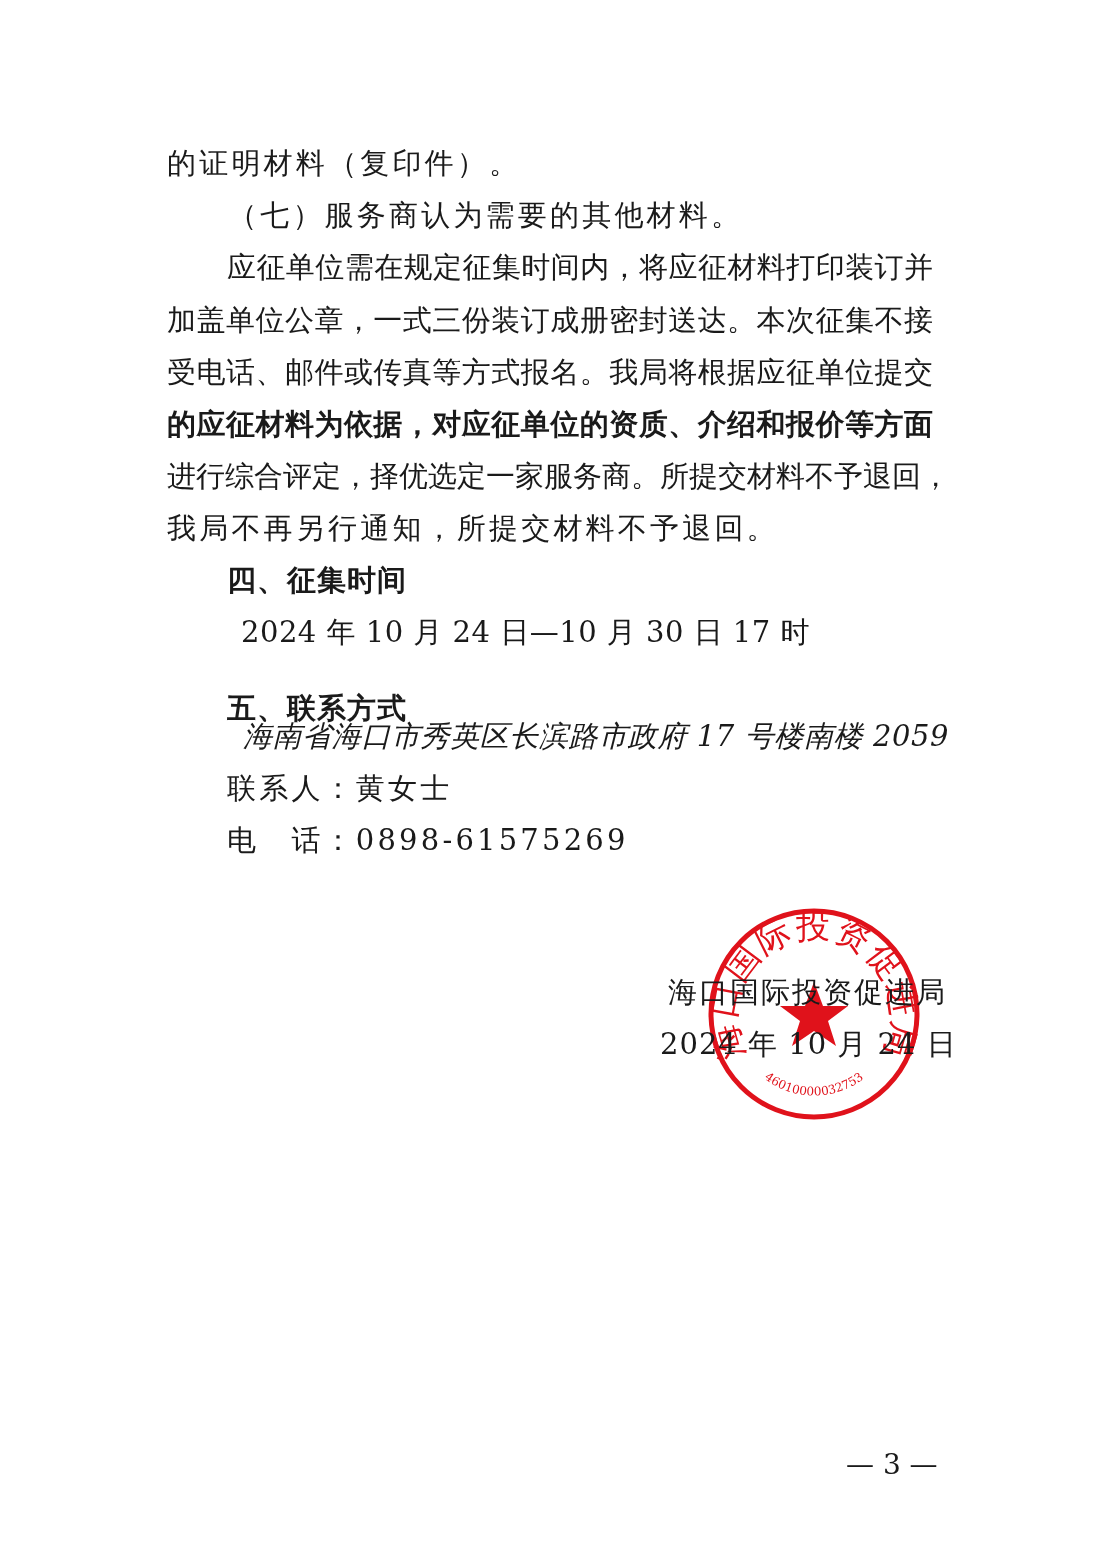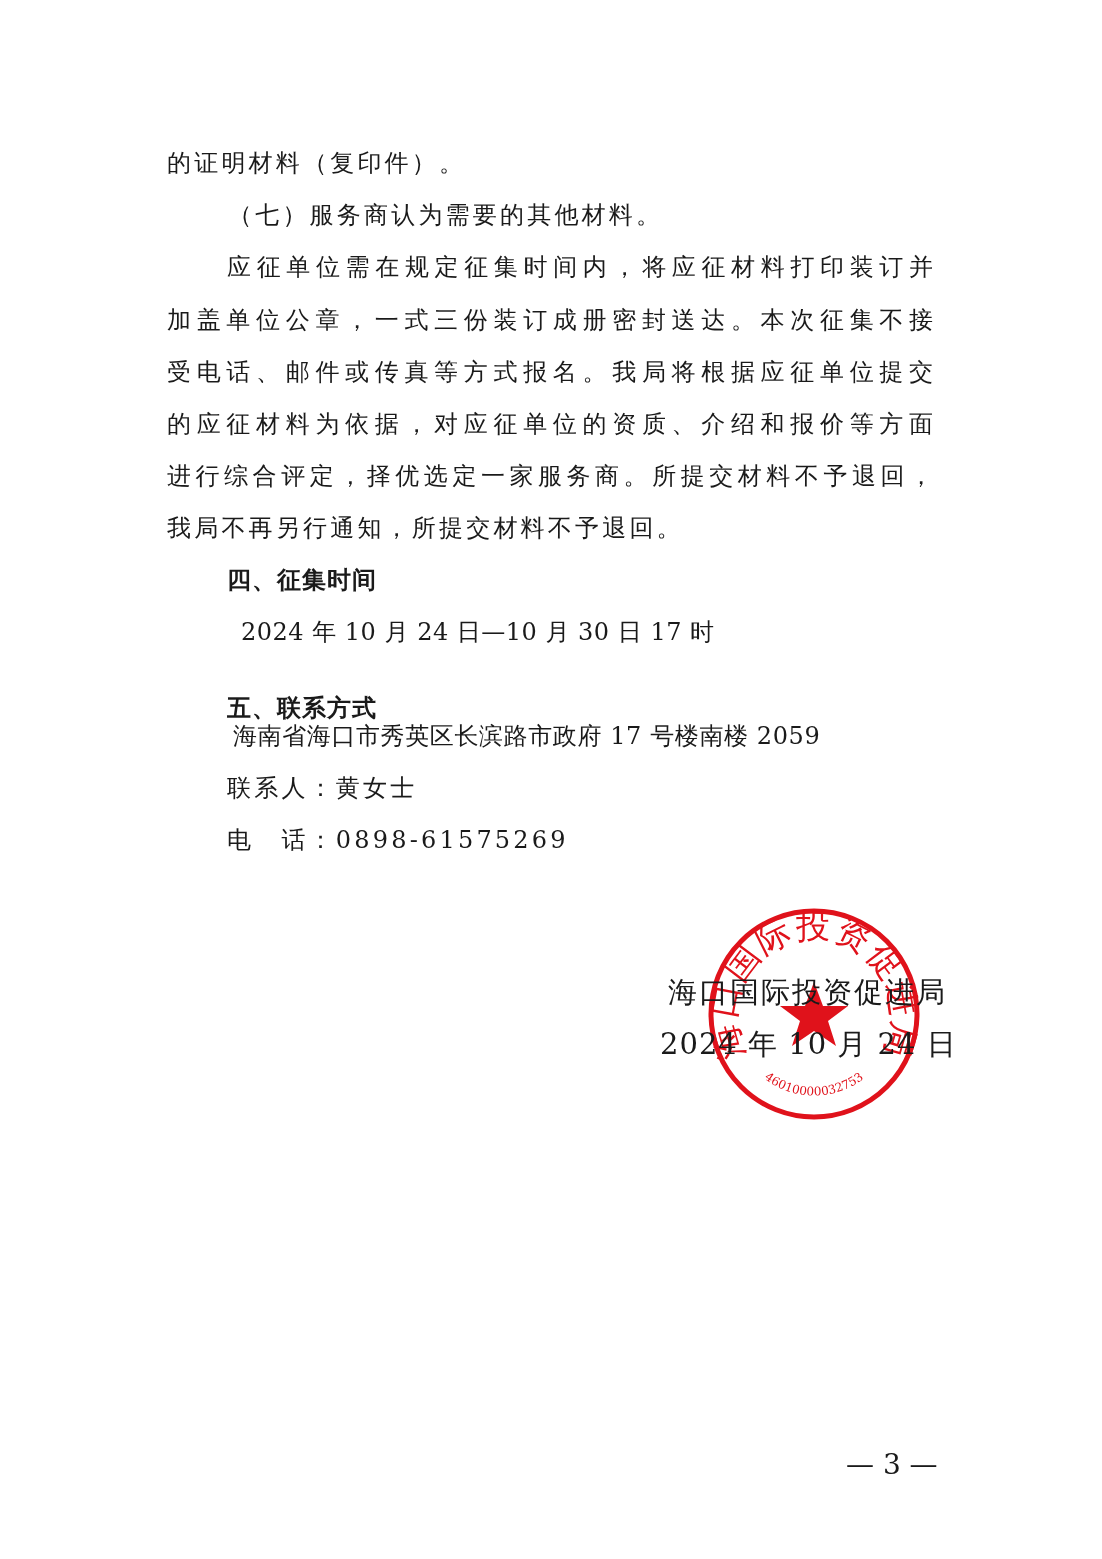--- a/index.html
+++ b/index.html
@@ -1,42 +1,42 @@
 <!DOCTYPE html>
 <html><head>
 <meta charset="utf-8">
 <style>
   html, body { margin: 0; padding: 0; background: #ffffff; }
   body { width: 1102px; height: 1559px; position: relative; overflow: hidden;
          font-family: "DejaVu Serif", "Liberation Serif", serif; color: #1a1a1a; }
-  .line { position: absolute; font-size: 24px; line-height: 32px; white-space: nowrap; letter-spacing: 3.2px; }
+  .line { position: absolute; font-size: 29px; line-height: 32px; white-space: nowrap; letter-spacing: 3.2px; }
   .justify { width: 766px; text-align: justify; text-align-last: justify; letter-spacing: 0; }
   .heading { font-family: "DejaVu Sans", "Liberation Sans", sans-serif; font-weight: bold; letter-spacing: 1px; }
   .stamp { position: absolute; left: 706px; top: 906px; width: 216px; height: 216px; }
   .sig { position: absolute; font-size: 29px; line-height: 32px; white-space: nowrap; letter-spacing: 2px; }
   .page-num { position: absolute; left: 846px; top: 1450px; font-size: 28px; line-height: 30px; white-space: nowrap; }
 </style>
 </head>
 <body>
 
 <div>
   <div class="line" style="left:167px; top:147px;">的证明材料（复印件）。</div>
   <div class="line" style="left:228px; top:199px;">（七）服务商认为需要的其他材料。</div>
   <div class="line justify" style="left:227px; top:251px; width:706px;">应征单位需在规定征集时间内，将应征材料打印装订并</div>
   <div class="line justify" style="left:167px; top:304px;">加盖单位公章，一式三份装订成册密封送达。本次征集不接</div>
   <div class="line justify" style="left:167px; top:356px;">受电话、邮件或传真等方式报名。我局将根据应征单位提交</div>
-  <div class="line justify" style="left:167px; top:408px;">的应征材料为依据，对应征单位的资质、介绍和报价等方面</div>
+  <div class="line justify" style="left:167px; top:408px;font-weight:bold;">的应征材料为依据，对应征单位的资质、介绍和报价等方面</div>
   <div class="line justify" style="left:167px; top:460px;">进行综合评定，择优选定一家服务商。所提交材料不予退回，</div>
   <div class="line" style="left:167px; top:512px;">我局不再另行通知，所提交材料不予退回。</div>
 
   <div class="line heading" style="left:227px; top:564px;">四、征集时间</div>
   <div class="line" style="left:227px; top:616px; letter-spacing:0.5px;margin-left:14px;">2024 年 10 月 24 日—10 月 30 日 17 时</div>
 
   <div class="line heading" style="left:227px; top:692px;">五、联系方式</div>
-  <div class="line" style="left:233px; top:720px; letter-spacing:0.6px;">海南省海口市秀英区长滨路市政府 17 号楼南楼 2059</div>
+  <div class="line" style="left:243px; top:720px; letter-spacing:0.6px;font-style:italic;">海南省海口市秀英区长滨路市政府 17 号楼南楼 2059</div>
   <div class="line" style="left:227px; top:772px;">联系人：黄女士</div>
   <div class="line" style="left:227px; top:824px;">电　话：0898-61575269</div>
 
   <svg class="stamp" viewBox="0 0 216 216">
     <defs>
       <path id="arcTop" d="M 36 140 A 78 78 0 1 1 180 140"></path>
       <path id="arcBottom" d="M 45 160 A 82 82 0 0 0 171 160"></path>
     </defs>
     <circle cx="108" cy="108" r="103" fill="none" stroke="#e0121b" stroke-width="5"></circle>
     <text font-family="DejaVu Sans, sans-serif" font-size="34" fill="#e0121b" letter-spacing="2">

